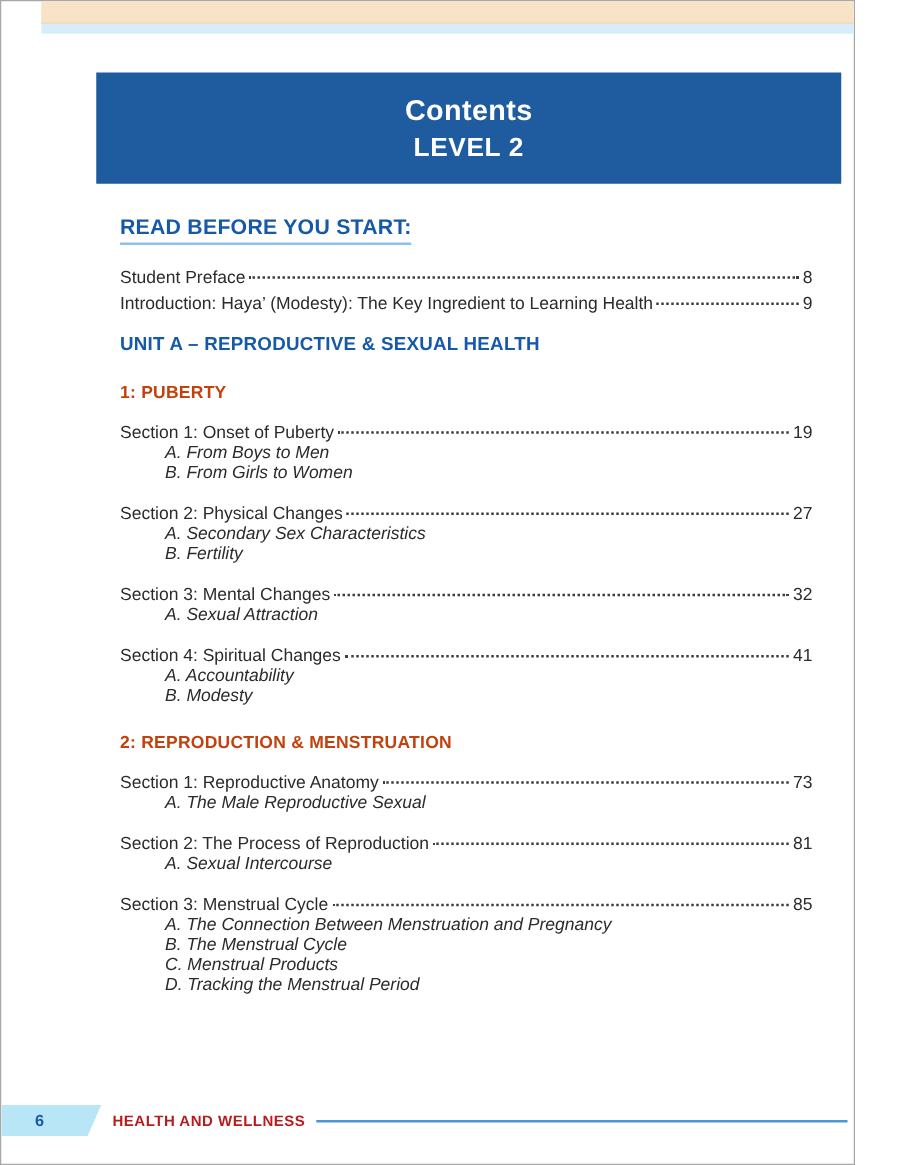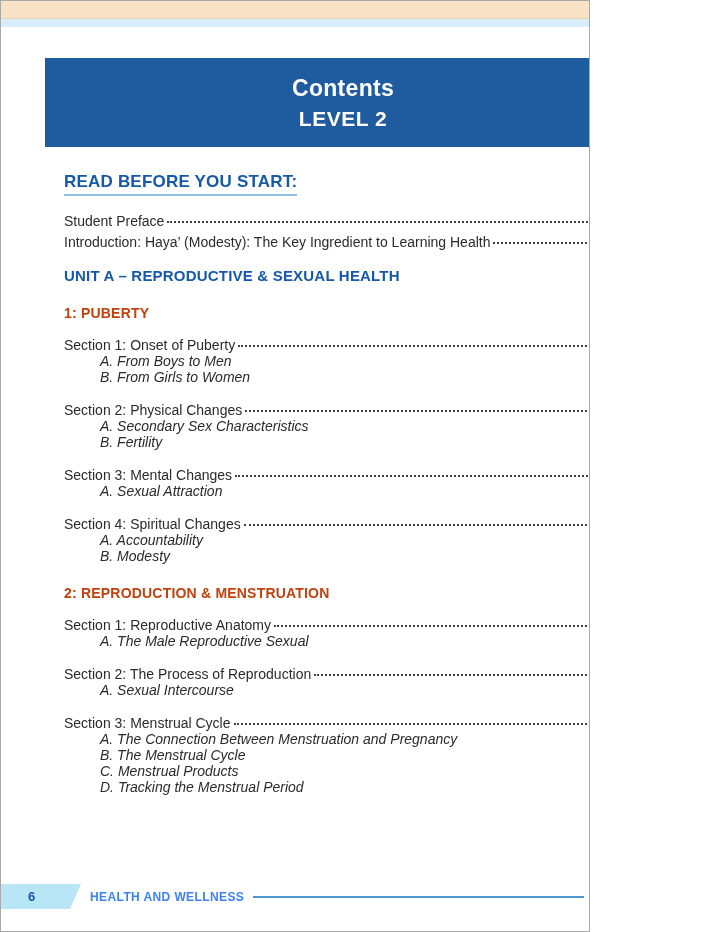--- a/index.html
+++ b/index.html
@@ -4,25 +4,26 @@
 <style>
   html,body{margin:0;padding:0;}
   body{
     width:720px;height:932px;
     font-family:"Liberation Sans","DejaVu Sans",sans-serif;
     background:#ffffff;
     -webkit-font-smoothing:antialiased;
   }
   .page{
     position:relative;
-    width:590px;height:932px;
+    width:684px;height:932px;
     box-sizing:border-box;
     border:1px solid #a8a8a8;
     background:#ffffff;
     overflow:hidden;
+    padding-left:32px;
   }
   .strip-tan{height:17px;background:#f8e3c6;border-bottom:1px solid #ecd3ab;}
   .strip-blue{height:8px;background:#d6eefb;}
 
   .header-box{
     margin:31px 0 0 44px;
     width:596px;height:89px;
     background:#1f5b9f;
     display:flex;flex-direction:column;justify-content:center;align-items:center;
     gap:5px;
@@ -84,21 +85,21 @@
     clip-path:polygon(0 0,100% 0,calc(100% - 11px) 100%,0 100%);
     display:flex;align-items:center;
     flex:0 0 auto;
   }
   .footer-band .num{
     margin-left:27px;
     color:#1659a8;font-size:13px;font-weight:600;
   }
   .footer-title{
     margin-left:9px;
-    color:#3b82f6;font-size:12px;font-weight:bold;letter-spacing:.4px;
+    color:#b91c1c;font-size:12px;font-weight:bold;letter-spacing:.4px;
     white-space:nowrap;
     flex:0 0 auto;
     text-align:center;
   }
   .footer-line{
     flex:1;
     height:0;
     border-top:2px solid #4d97d3;
     margin-left:9px;margin-right:5px;
   }

